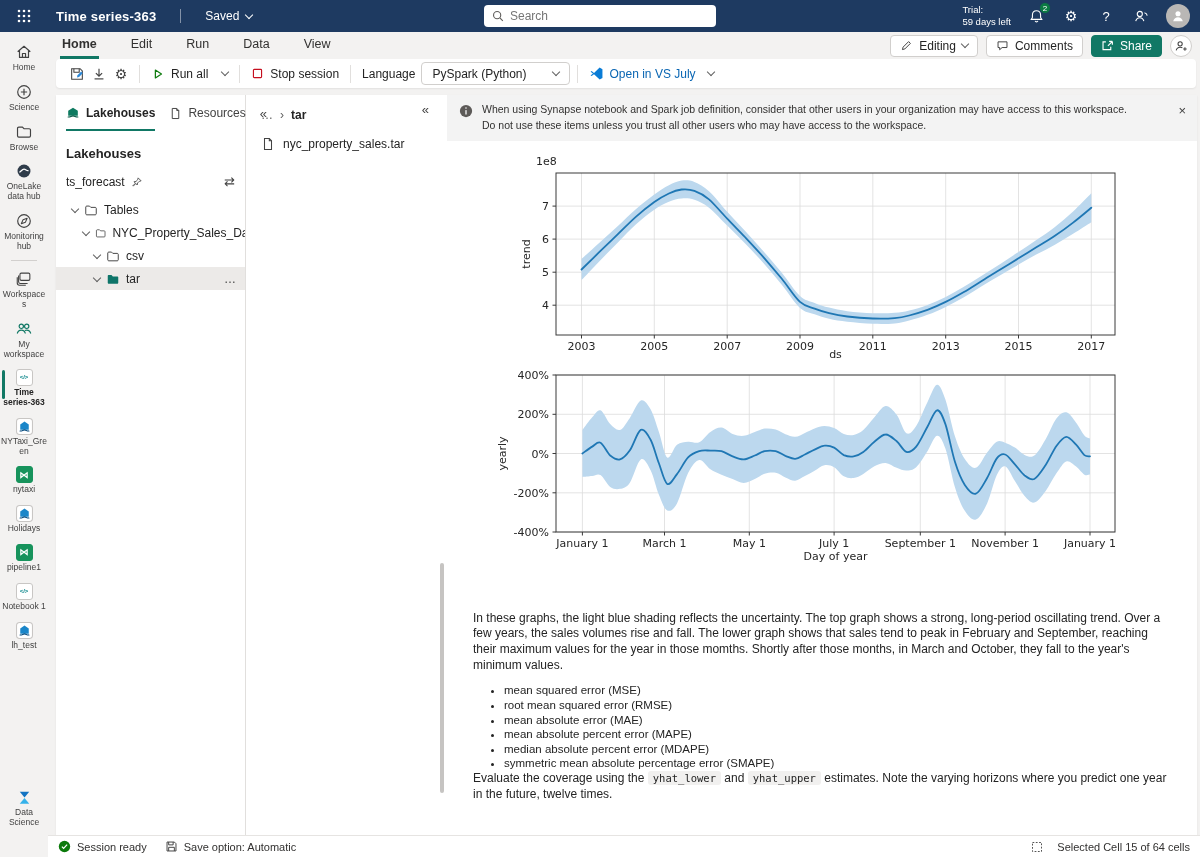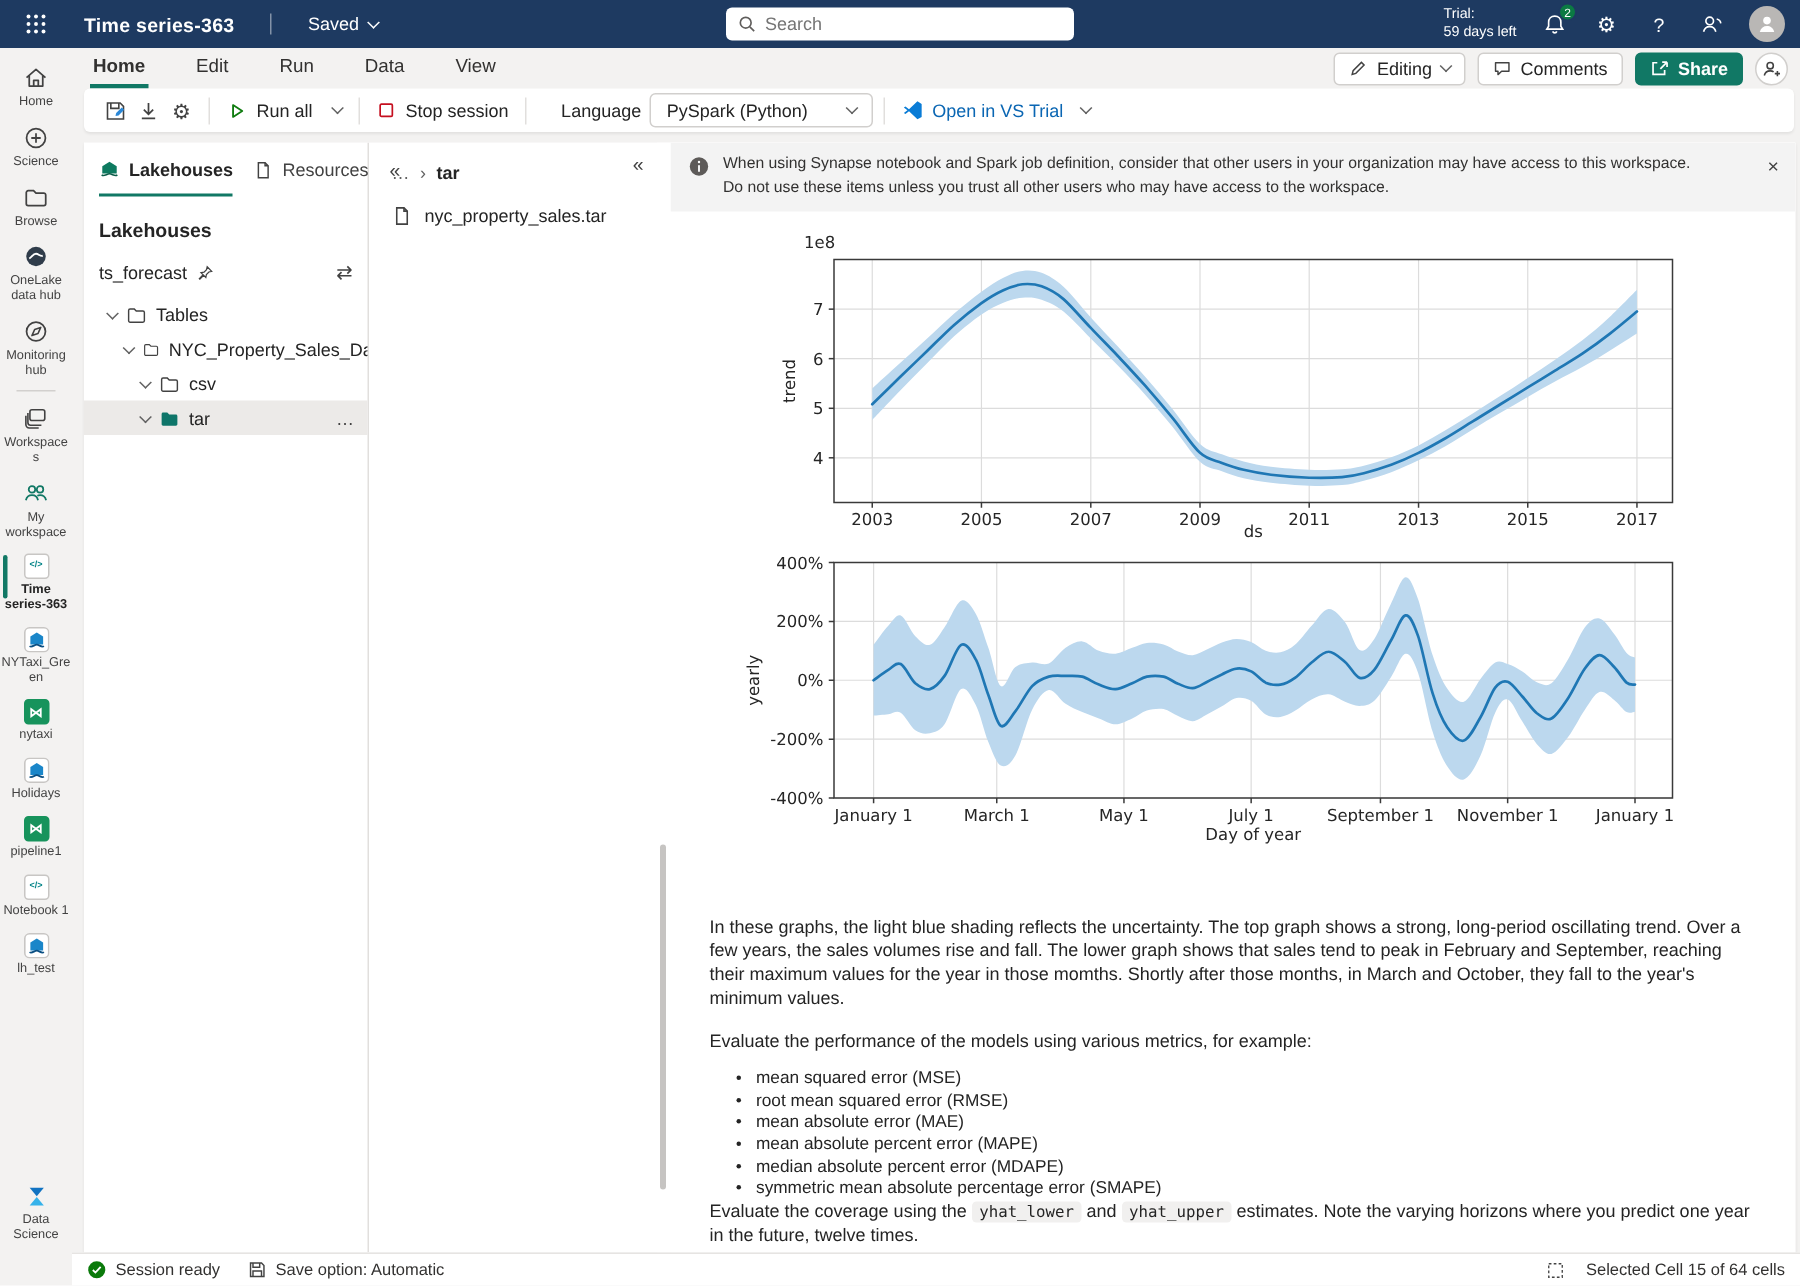--- a/index.html
+++ b/index.html
@@ -20,21 +20,21 @@
   .tb-ic{width:20px;height:20px;display:flex;align-items:center;justify-content:center;position:relative;font-size:14px;cursor:pointer}
   .badge{position:absolute;top:-4px;right:-5px;min-width:12px;height:12px;border-radius:7px;background:#0b7a43;border:1px solid #1e3a61;color:#fff;font-size:8px;display:flex;align-items:center;justify-content:center;padding:0 2px}
   .avatar{width:24px;height:24px;border-radius:50%;background:#b9b7b5;display:flex;align-items:center;justify-content:center}
   
   .ribbon{position:absolute;top:32px;left:0;right:0;height:27px;display:flex;align-items:center;padding-left:60px}
   .tabs{display:flex;gap:30px;font-size:12.5px;color:#323130}
   .tab{padding:4px 2px 5px;cursor:pointer;border-bottom:3px solid transparent}
   .tab.sel{font-weight:700;border-bottom-color:#117865}
   .rb-right{margin-left:auto;display:flex;align-items:center;gap:8px;padding-right:8px}
   .btn{height:22px;border:1px solid #d1cfcd;border-radius:4px;background:#fff;display:flex;align-items:center;gap:6px;padding:0 9px;font-size:12px;color:#242424;cursor:pointer}
-  .btn.share{background:#117865;border-color:#117865;color:#fff;font-weight:700}
+  .btn.share{background:#117865;border-color:#117865;color:#fff;font-weight:400}
   .btn.round{width:22px;padding:0;justify-content:center;border-radius:50%}
   
   .toolbar{position:absolute;top:59px;left:56px;right:4px;height:29px;background:#fff;border-radius:4px;box-shadow:0 1px 2px rgba(0,0,0,.07);display:flex;align-items:center;padding:0 10px;font-size:12px;color:#242424}
   .ti{width:22px;height:22px;display:flex;align-items:center;justify-content:center;cursor:pointer}
   .tdiv{width:1px;height:18px;background:#e1dfdd;margin:0 7px}
   .tgroup{display:flex;align-items:center;gap:6px;cursor:pointer;padding:0 4px}
   .select{border:1px solid #d1cfcd;border-radius:4px;height:23px;display:flex;align-items:center;gap:26px;padding:0 10px;margin-left:6px;cursor:pointer}
   .chvd{width:6px;height:6px;border-right:1.3px solid #616161;border-bottom:1.3px solid #616161;transform:rotate(45deg);margin-top:-3px}
   
   .rail{position:absolute;top:32px;left:0;width:48px;bottom:22px;display:flex;flex-direction:column;align-items:center;padding-top:6px;overflow:hidden}
@@ -212,31 +212,31 @@
     <span class="chvd" style="margin-left:8px"></span>
   </span>
   <span class="tdiv"></span>
   <span class="tgroup">
     <svg width="13" height="13" viewBox="0 0 16 16">
         <rect x="3" y="3" width="10" height="10" rx="1" fill="none" stroke="#c50f1f" stroke-width="1.4"></rect>
       </svg>
     <span>Stop session</span>
   </span>
   <span class="tdiv"></span>
-  <span style="margin-left:16px">Language</span>
+  <span style="margin-left:4px">Language</span>
   <span class="select">
     <span>PySpark (Python)</span>
     <span class="chvd"></span>
   </span>
   <span class="tdiv"></span>
   <span class="tgroup">
     <svg width="15" height="15" viewBox="0 0 24 24">
         <path d="M17 2.5 8 11 4.2 8 2.5 9l3.8 3-3.8 3 1.7 1L8 13l9 8.5 4.5-2.2v-14z" fill="#0a7cd6"></path>
       </svg>
-    <span style="color:#0a66b3">Open in VS Trial</span>
+    <span style="color:#0a66b3">Open in VS July</span>
     <span class="chvd" style="margin-left:6px"></span>
   </span>
 </div>
 
 <div class="rail">
   <div class="ritem">
     <svg width="18" height="18" viewBox="0 0 20 20">
         <path d="M3 9.7 10 3.6l7 6.1M5 8.3V16h10V8.3M8.3 16v-4.3h3.4V16" fill="none" stroke="#424242" stroke-width="1.3" stroke-linejoin="round"></path>
       </svg>
     <span>Home</span>
@@ -519,21 +519,20 @@
               <text x="58" y="51.3" font-size="11" fill="#262626" text-anchor="end">200%</text>
               <line x1="61.5" y1="8" x2="65" y2="8" stroke="#3a3a3a" stroke-width="1"></line>
               <text x="58" y="12" font-size="11" fill="#262626" text-anchor="end">400%</text>
               <text x="344.5" y="193" font-size="11" fill="#262626" text-anchor="middle">Day of year</text>
               <text x="15" y="86.5" font-size="11" fill="#262626" text-anchor="middle" transform="rotate(-90 15 86.5)">yearly</text>
             </svg>
           </div>
       </div>
       <div class="nb-text">
         <p>In these graphs, the light blue shading reflects the uncertainty. The top graph shows a strong, long-period oscillating trend. Over a few years, the sales volumes rise and fall. The lower graph shows that sales tend to peak in February and September, reaching their maximum values for the year in those momths. Shortly after those months, in March and October, they fall to the year's minimum values.</p>
-        <p>Evaluate the performance of the models using various metrics, for example:</p>
         <ul>
           <li>mean squared error (MSE)</li>
           <li>root mean squared error (RMSE)</li>
           <li>mean absolute error (MAE)</li>
           <li>mean absolute percent error (MAPE)</li>
           <li>median absolute percent error (MDAPE)</li>
           <li>symmetric mean absolute percentage error (SMAPE)</li>
         </ul>
         <p><span>Evaluate the coverage using the </span><span class="chip">yhat_lower</span><span> and </span><span class="chip">yhat_upper</span><span> estimates. Note the varying horizons where you predict one year in the future, twelve times.</span></p>
       </div>

